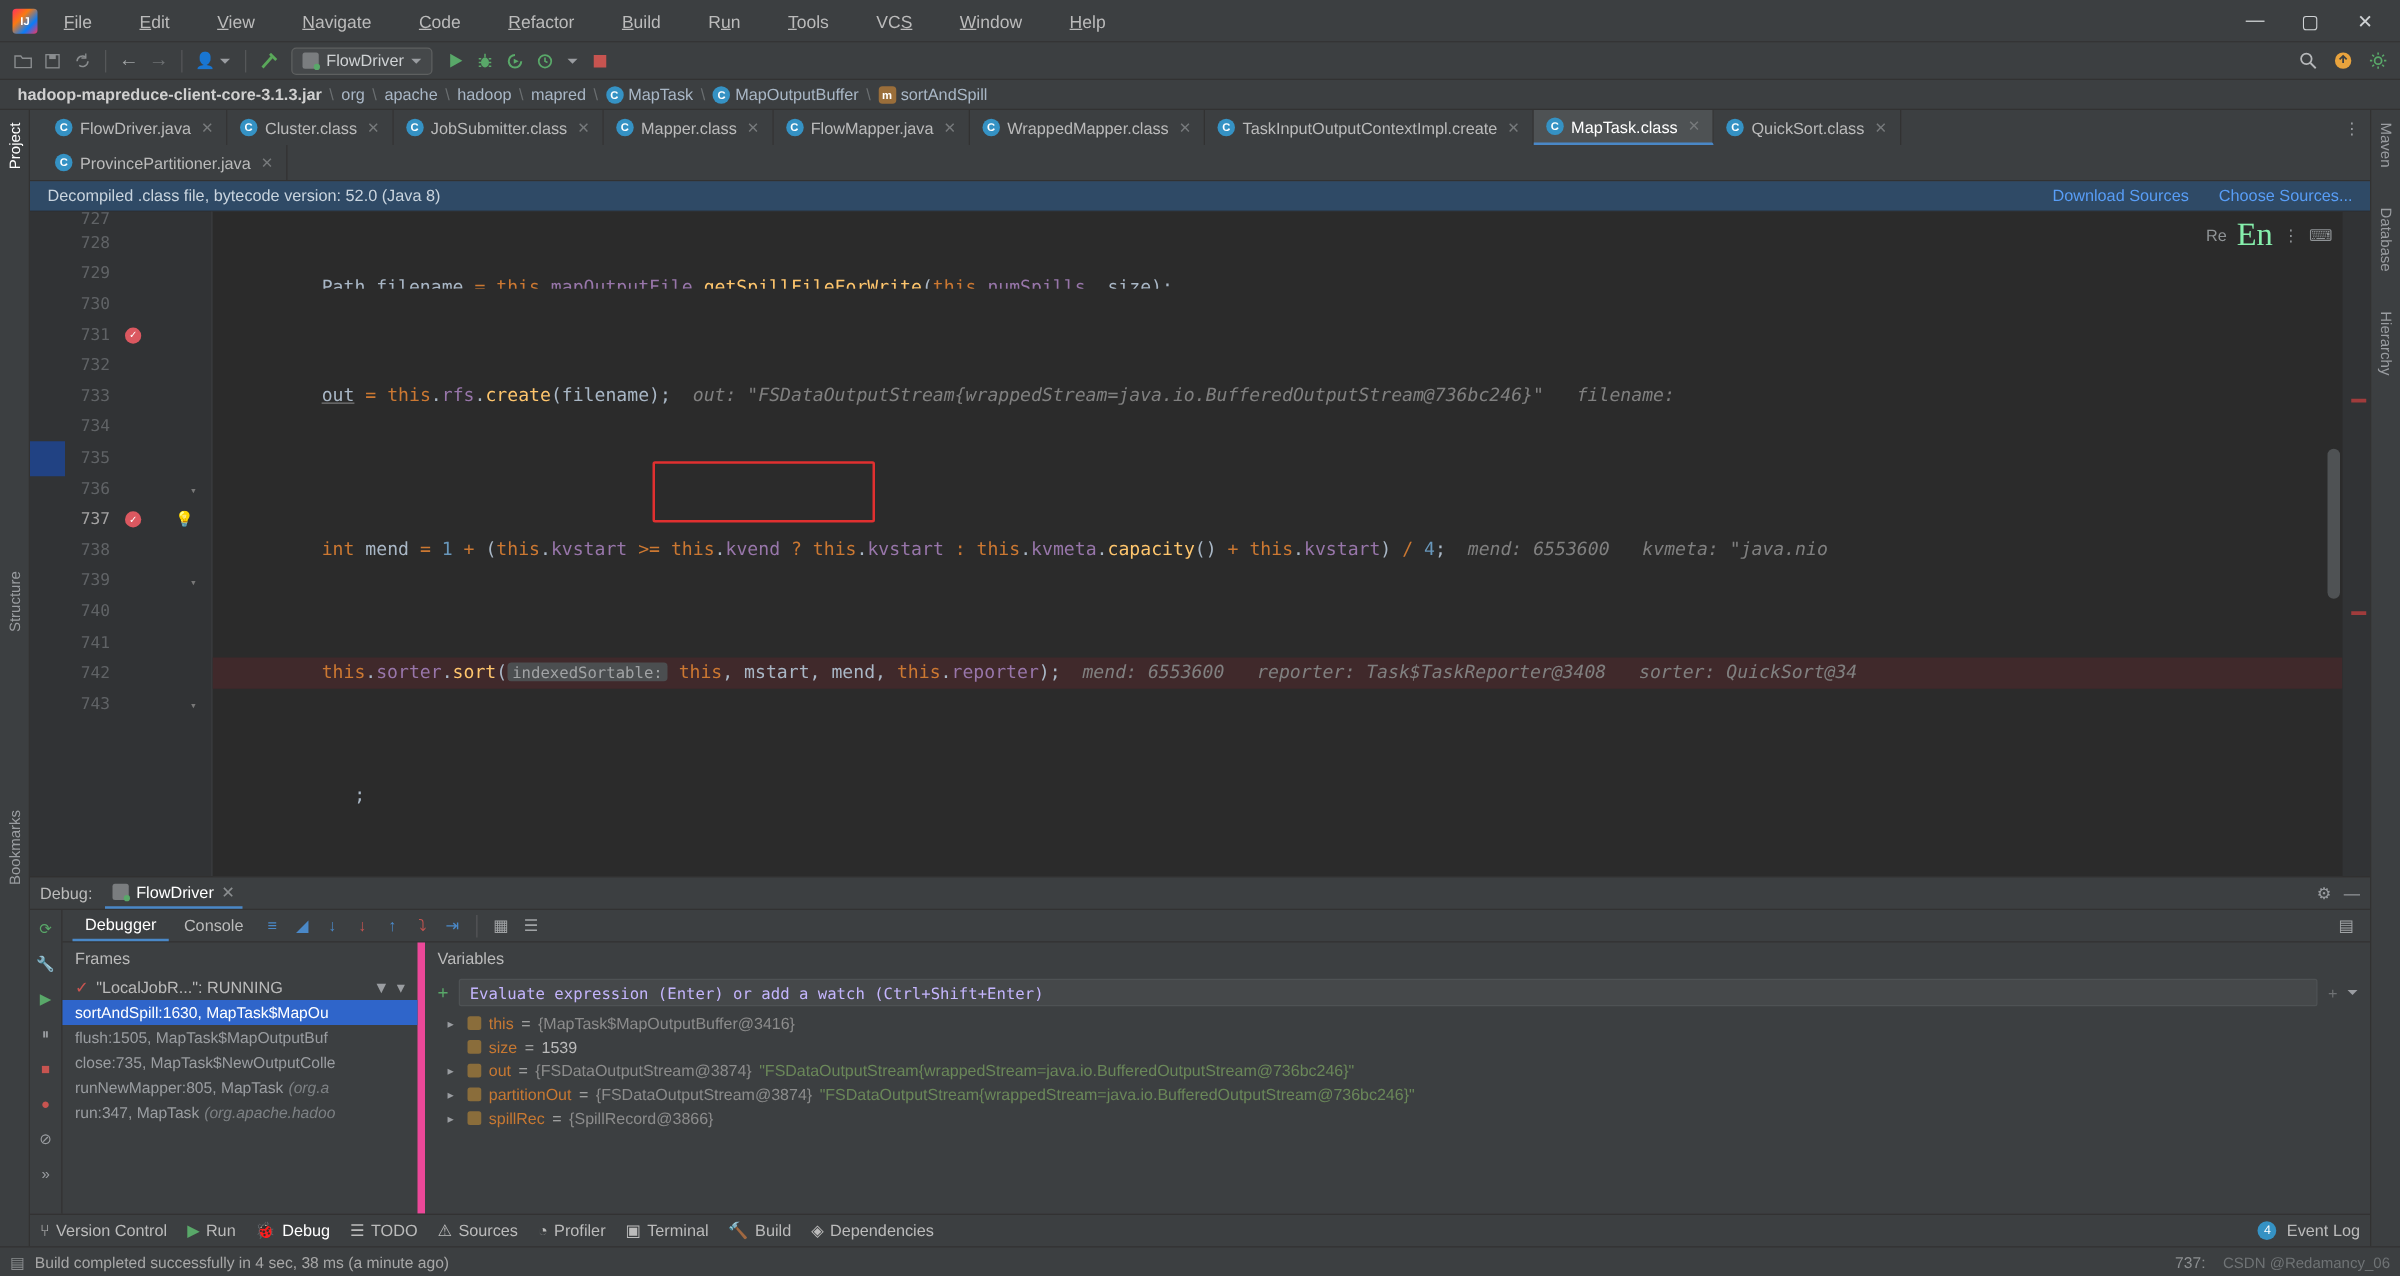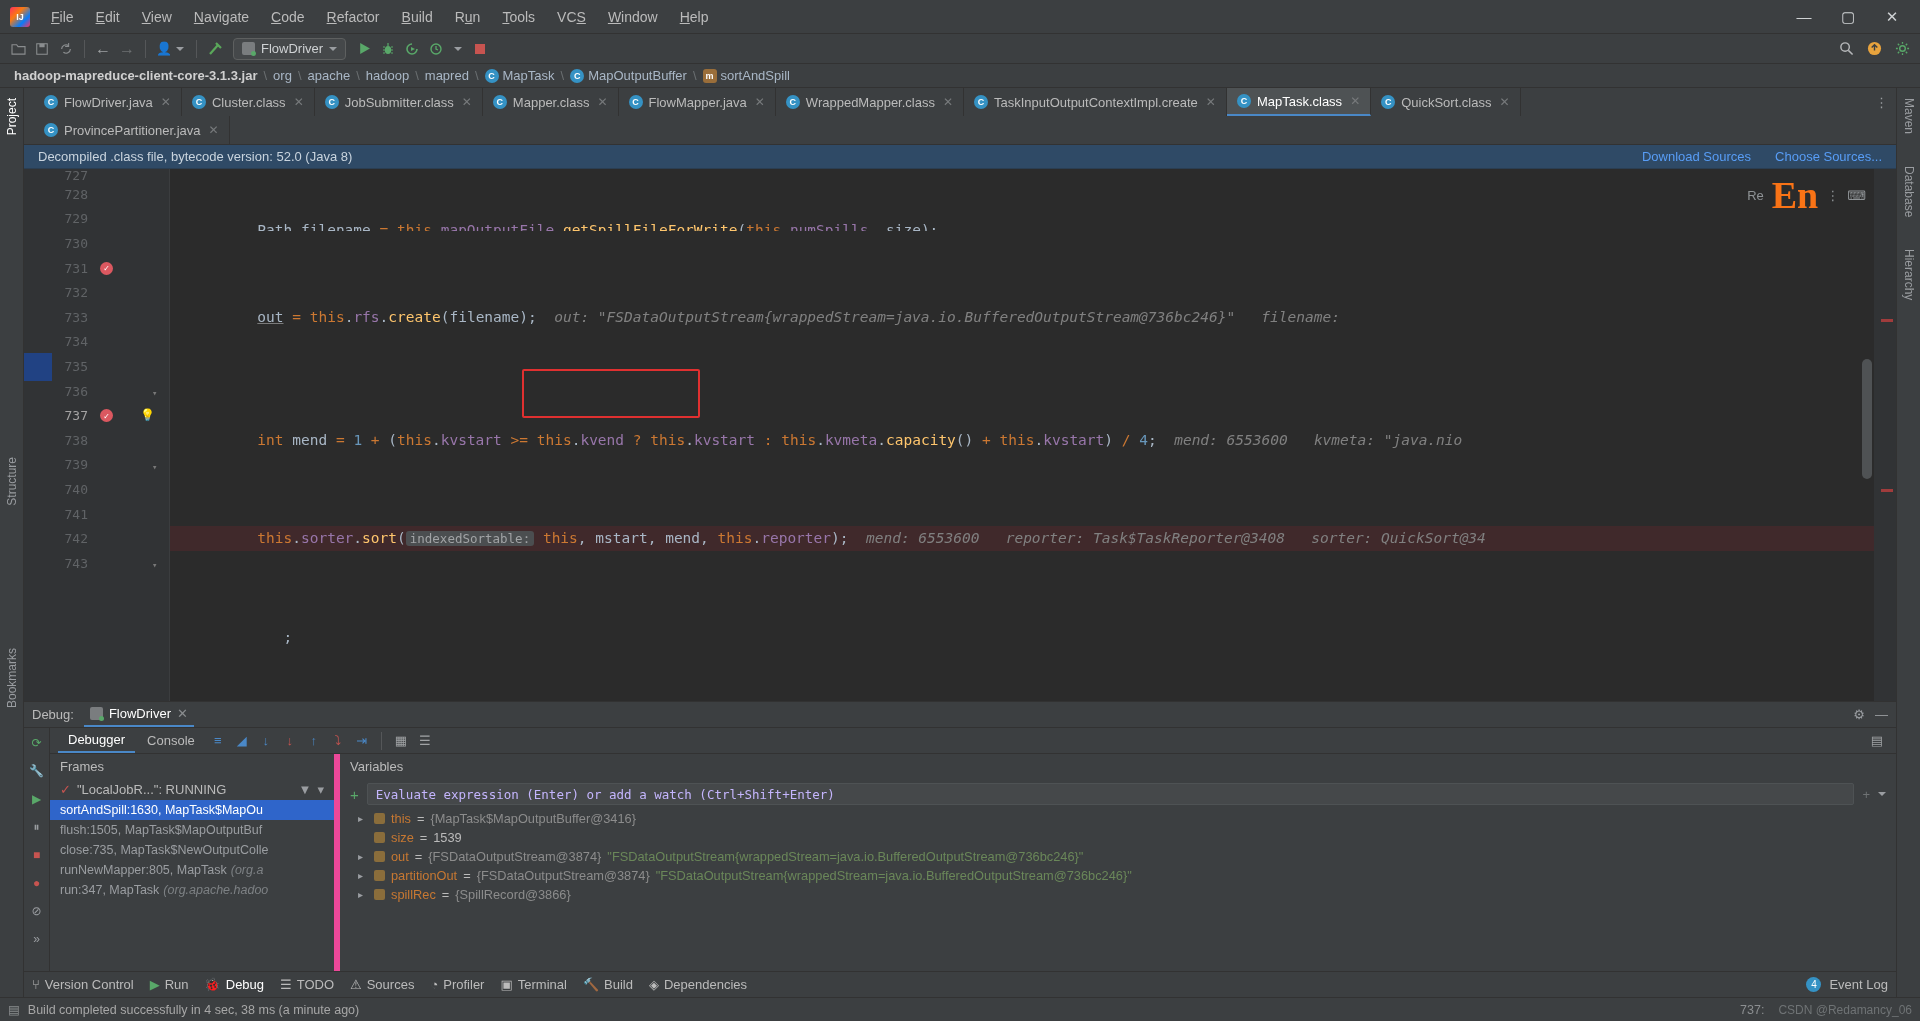--- a/index.html
+++ b/index.html
@@ -26,21 +26,21 @@
     width: 20px; height: 20px; margin: 0 10px 0 10px;
     border-radius: 3px;
     background: linear-gradient(135deg,#fe315d 0%,#f97a12 35%,#087cfa 70%,#fe315d 100%);
     position: relative; flex: none;
   }
   .ij-logo::after {
     content: "IJ"; position: absolute; inset: 0;
     display: flex; align-items: center; justify-content: center;
     font-size: 9px; font-weight: bold; color: #fff;
   }
-  .menu { display: flex; align-items: center; gap: 0px; }
+  .menu { display: flex; align-items: center; gap: 16px; }
   .menu-item {
     padding: 4px 11px; font-size: 14px; color: #bbbbbb; cursor: default;
     white-space: nowrap;
   }
   .menu-item u { text-decoration: underline; }
   .win-title {
     position: absolute; left: 0; right: 0; text-align: center;
     font-size: 14px; color: #9a9da1; pointer-events: none;
   }
   .win-ctrl { margin-left: auto; display: flex; align-items: center; padding-right: 6px; z-index: 2;}
@@ -188,21 +188,21 @@
   }
   .err-mark { position: absolute; right: 3px; width: 12px; height: 3px; background: #a03c3c; }
   .scroll-v {
     position: absolute; right: 24px; width: 10px; background: #4f5254; border-radius: 5px;
   }
   .ed-float {
     position: absolute; right: 30px; top: 4px;
     display: flex; align-items: center; gap: 8px;
     font-size: 13px; color: #8f9396;
   }
-  .en-badge { color: #f97316; font-size: 38px; font-weight: bold; font-family: "Liberation Serif", serif;}
+  .en-badge { color: #86efac; font-size: 26px; font-weight: normal; font-family: "Liberation Serif", serif;}
 
   
   .debug-panel {
     height: 270px; min-height: 270px; background: #3c3f41;
     border-top: 1px solid #323232; display: flex; flex-direction: column;
   }
   .dbg-head {
     height: 26px; min-height:26px; display: flex; align-items: center;
     padding: 0 8px; gap: 10px; border-bottom: 1px solid #323232;
   }

